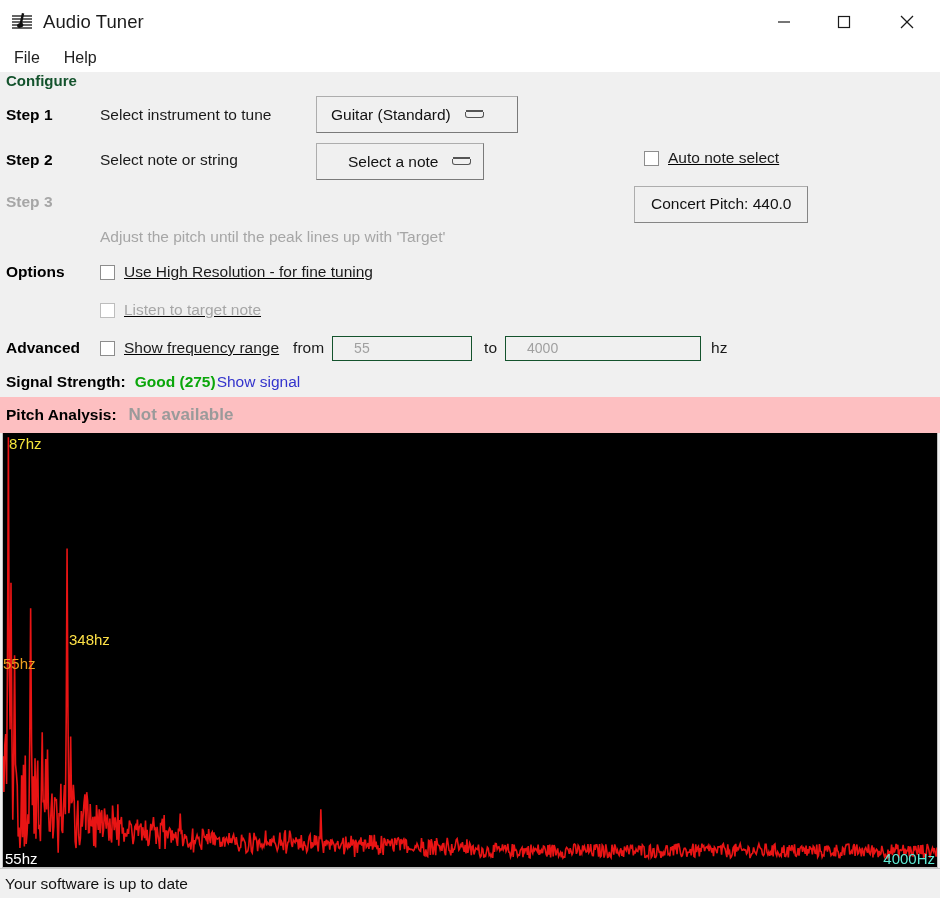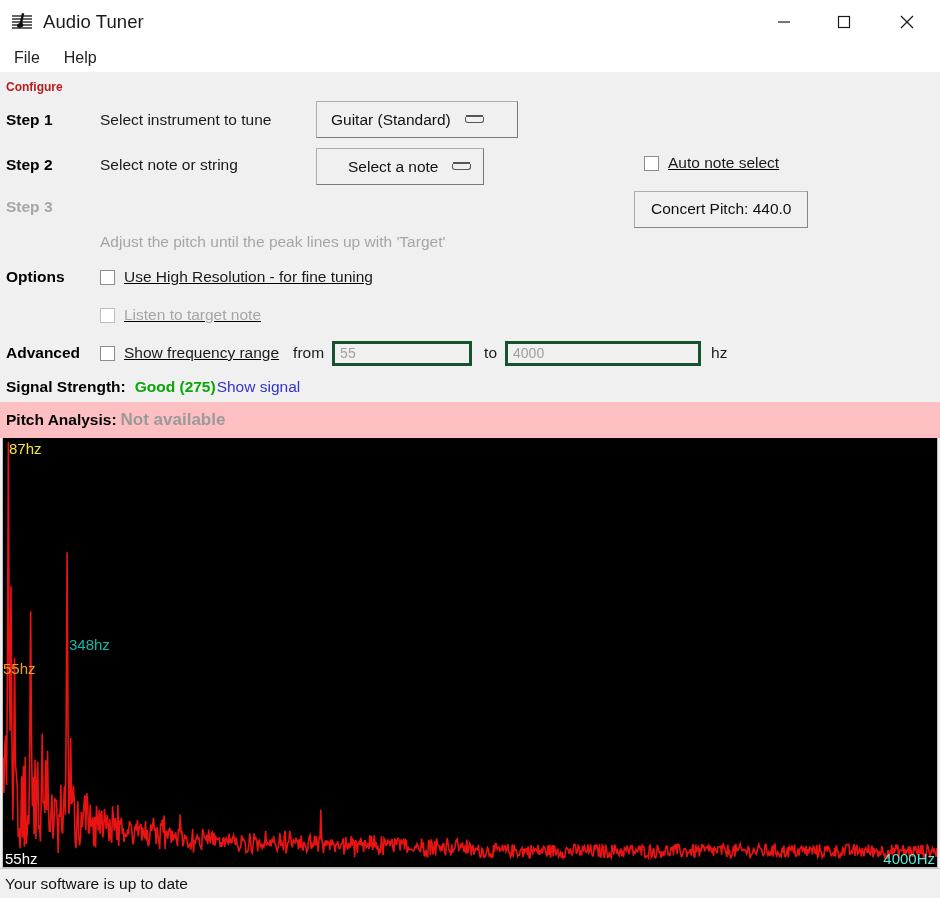--- a/index.html
+++ b/index.html
@@ -70,24 +70,24 @@
   }
 
   
   .panel {
     background: #f0f0f0;
     flex: 0 0 auto;
     padding: 0;
     position: relative;
   }
   .section-head {
-    font-size: 12px;
+    font-size: 15px;
     font-weight: bold;
-    color: #b91c1c;
-    padding: 8px 0 4px 6px;
+    color: #14532d;
+    padding: 0 0 4px 6px;
   }
   .row {
     display: flex;
     align-items: center;
     min-height: 30px;
     padding-left: 6px;
     position: relative;
   }
   .step-label {
     font-size: 15.5px;
@@ -167,26 +167,26 @@
     background: #f0f0f0;
     font-size: 15.5px;
     color: #111;
     padding: 8px 16px 9px 16px;
     white-space: nowrap;
     font-family: "Liberation Sans", sans-serif;
   }
 
   
   .tinput {
-    border: 3px solid #14532d;
+    border: 1px solid #14532d;
     background: #f0f0f0;
     height: 25px;
     font-size: 14px;
     color: #a0a0a0;
-    padding: 0 5px;
+    padding: 0 21px;
     display: flex;
     align-items: center;
   }
 
   
   .abs { position: absolute; }
 
   
   .sig-row {
     display: flex;
@@ -202,42 +202,42 @@
 
   
   .pitch-row {
     display: flex;
     align-items: center;
     padding-left: 6px;
     height: 36px;
     flex: 0 0 auto;
   }
   .pitch-title { font-size: 15.5px; font-weight: bold; color: #000; }
-  .pitch-value { font-size: 17px; font-weight: bold; margin-left: 4px; color: #9a9a9a; }
+  .pitch-value { font-size: 17px; font-weight: bold; margin-left: 12px; color: #9a9a9a; }
 
   
   .spectrum-wrap {
     flex: 1 1 auto;
     position: relative;
     background: #000000;
     border: 1px solid #bfbfbf;
     border-top: none;
     overflow: hidden;
     margin: 0 2px;
   }
   .spectrum-wrap svg { display: block; width: 100%; height: 100%; }
   .spec-label {
     position: absolute;
     font-size: 15px;
     font-family: "Liberation Sans", sans-serif;
     white-space: nowrap;
     pointer-events: none;
   }
   .lbl-peak  { color: #f5e53c; left: 6px;  top: 2px; }
-  .lbl-h2    { color: #14b8a6; left: 66px; top: 198px; }
+  .lbl-h2    { color: #fde047; left: 66px; top: 198px; }
   .lbl-h1    { color: #f0a020; left: 0px;  top: 222px; }
   .lbl-lo    { color: #ffffff; left: 2px;  bottom: 0px; }
   .lbl-hi    { color: #5eead4; right: 2px; bottom: 0px; }
 
   
   .statusbar {
     height: 30px;
     background: #f0f0f0;
     border-top: 1px solid #c8c8c8;
     display: flex;

